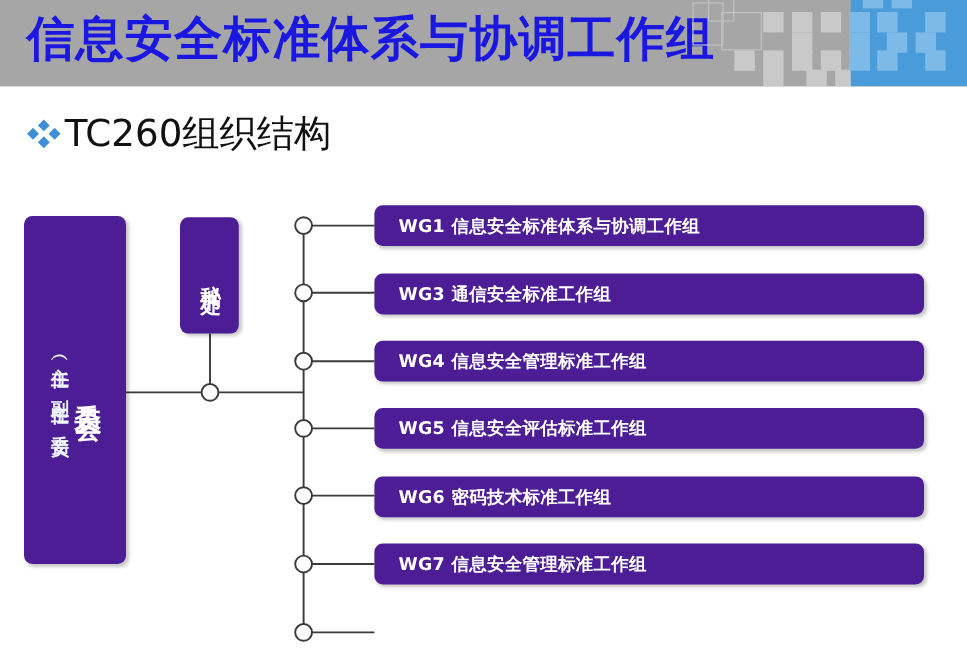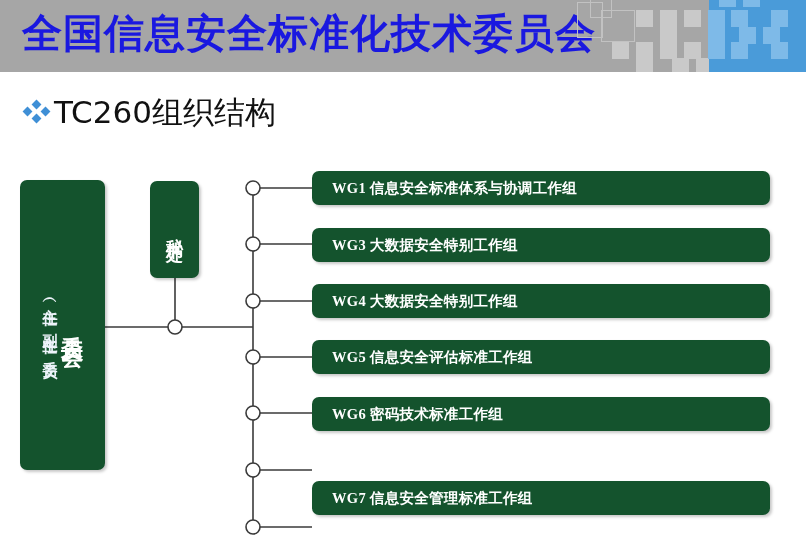--- a/index.html
+++ b/index.html
@@ -55,25 +55,24 @@
     line-height:36px;
     font-family:"DejaVu Sans","Liberation Sans",sans-serif;
   }
 
   
   #diagram{position:absolute;left:0;top:0;width:806px;height:551px;}
   #wires{position:absolute;left:0;top:0;width:806px;height:551px;}
 
   .node-box{
     position:absolute;
-    background:#14532d;
+    background:#4c1d95;
     border-radius:7px;
     box-shadow:2px 2px 3px rgba(0,0,0,0.22);
     color:#ffffff;
-    font-family:Liberation Serif, serif;
   }
 
   
   #committee-box{
     left:20px;top:180px;width:85px;height:290px;
     display:flex;flex-direction:row-reverse;
     align-items:center;justify-content:center;
   }
   #committee-main{
     writing-mode:vertical-rl;
@@ -117,21 +116,21 @@
     font-weight:700;
     color:#ffffff;
     white-space:nowrap;
     letter-spacing:0.3px;
   }
 </style>
 </head>
 <body>
 
 <div id="header">
-  <div id="header-title">全国信息安全标准化技术委员会</div>
+  <div id="header-title">信息安全标准体系与协调工作组</div>
 
   <div class="hx-outline" style="left:577px;top:2px;width:24px;height:34px;"></div>
   <div class="hx-outline" style="left:590px;top:-4px;width:20px;height:20px;"></div>
   <div class="hx-outline" style="left:601px;top:10px;width:32px;height:30px;"></div>
 
   <div class="hx-sq" style="left:636px;top:10px;width:17px;height:17px;"></div>
   <div class="hx-sq" style="left:660px;top:10px;width:17px;height:17px;"></div>
   <div class="hx-sq" style="left:684px;top:10px;width:17px;height:17px;"></div>
   <div class="hx-sq" style="left:708px;top:10px;width:17px;height:17px;"></div>
 
@@ -214,28 +213,28 @@
   </div>
 
   <div id="secretariat-box" class="node-box">
     <span id="secretariat-text">秘书处</span>
   </div>
 
   <div class="node-box wg-box" style="top:171px;">
     <span class="wg-label">WG1 信息安全标准体系与协调工作组</span>
   </div>
   <div class="node-box wg-box" style="top:228px;">
-    <span class="wg-label">WG3 大数据安全特别工作组</span>
+    <span class="wg-label">WG3 通信安全标准工作组</span>
   </div>
   <div class="node-box wg-box" style="top:284px;">
-    <span class="wg-label">WG4 大数据安全特别工作组</span>
+    <span class="wg-label">WG4 信息安全管理标准工作组</span>
   </div>
   <div class="node-box wg-box" style="top:340px;">
     <span class="wg-label">WG5 信息安全评估标准工作组</span>
   </div>
   <div class="node-box wg-box" style="top:397px;">
     <span class="wg-label">WG6 密码技术标准工作组</span>
   </div>
-  <div class="node-box wg-box" style="top:453px;margin-top:28px;">
+  <div class="node-box wg-box" style="top:453px;">
     <span class="wg-label">WG7 信息安全管理标准工作组</span>
   </div>
 
 </div>
 
 </body></html>

